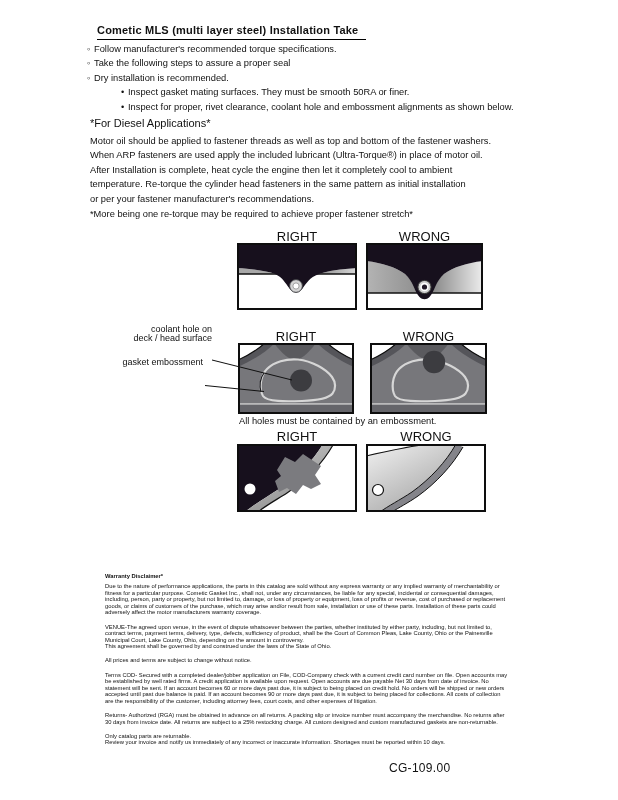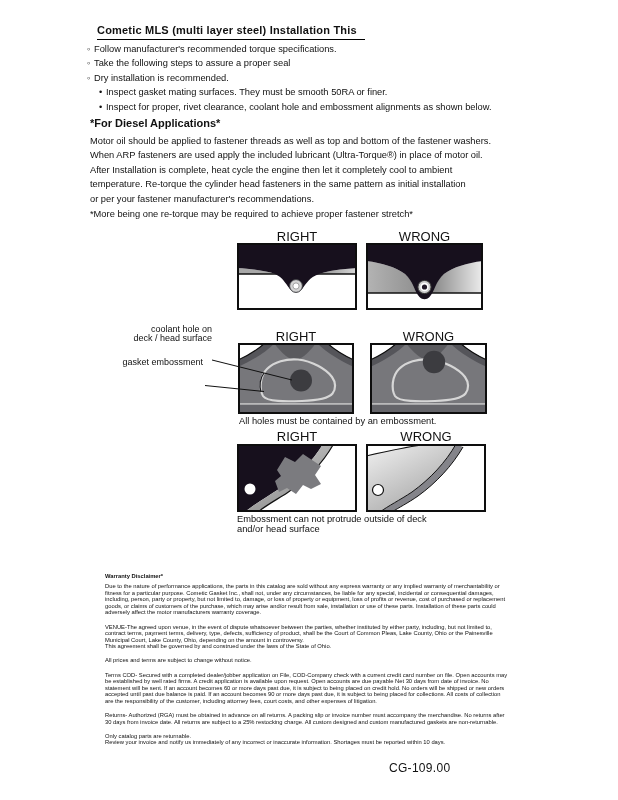--- a/index.html
+++ b/index.html
@@ -5,38 +5,38 @@
   html,body{margin:0;padding:0;background:#fff;}
   .page{position:relative;width:618px;height:800px;background:#ffffff;overflow:hidden;
         font-family:"Liberation Sans",sans-serif;color:#111;}
   .abs{position:absolute;}
   .ml{white-space:pre-line;}
   .doc-title{left:97px;top:24px;font-size:11px;font-weight:bold;letter-spacing:.2px;
              border-bottom:1.6px solid #000;padding:0 8px 3px 0;}
   .tips{left:87px;top:42px;font-size:9.3px;line-height:14.4px;}
   .li{white-space:nowrap;}
   .li .mk{display:inline-block;width:7px;}
-  .li.sub{margin-left:12px;}
-  .diesel-h{left:90px;top:117px;font-size:11px;font-weight:bold;}
+  .li.sub{margin-left:34px;}
+  .diesel-h{left:90px;top:117px;font-size:11px;font-weight:normal;}
   .body-p{font-size:9.3px;line-height:14.4px;}
   .dlabel{font-size:13px;text-align:center;}
   .cap{font-size:9.3px;line-height:10.4px;}
   .side-lbl{font-size:9px;line-height:9.4px;text-align:right;}
   .legal{left:105px;top:573px;width:416px;font-size:5.8px;line-height:6.6px;}
   .legal p{margin:0 0 7.5px 0;}
   .legal .lh{font-weight:bold;margin:0 0 3.5px 0;}
   .footer-code{left:389px;top:761px;font-size:12px;letter-spacing:.3px;}
   svg{display:block;}
 </style>
 </head>
 <body>
 
 <div class="page">
 
-  <div class="abs doc-title">Cometic MLS (multi layer steel) Installation This</div>
+  <div class="abs doc-title">Cometic MLS (multi layer steel) Installation Take</div>
 
   <div class="abs tips">
     <div class="li"><span class="mk">◦</span><span>Follow manufacturer's recommended torque specifications.</span></div>
     <div class="li"><span class="mk">◦</span><span>Take the following steps to assure a proper seal</span></div>
     <div class="li"><span class="mk">◦</span><span>Dry installation is recommended.</span></div>
     <div class="li sub"><span class="mk">•</span><span>Inspect gasket mating surfaces.  They must be smooth 50RA or finer.</span></div>
     <div class="li sub"><span class="mk">•</span><span>Inspect for proper, rivet clearance, coolant hole and embossment alignments as shown below.</span></div>
   </div>
 
   <div class="abs diesel-h">*For Diesel Applications*</div>
@@ -166,22 +166,20 @@
     <rect width="120" height="68" fill="#ffffff"></rect>
     <path d="M0,12 C22,7 44,2 64,0 L90,0 C80,18 64,35 46,48 C34,56 22,62 14,68 L0,68 Z" fill="url(#g3w)"></path>
     <path d="M0,12 C22,7 44,2 64,0" fill="none" stroke="#111" stroke-width="1.2"></path>
     <path d="M90,0 L97,3 C86,22 70,39 52,52 C42,59 32,64 26,68 L14,68 C22,62 34,56 46,48 C64,35 80,18 90,0 Z" fill="#84848a"></path>
     <path d="M97,3 C86,22 70,39 52,52 C42,59 32,64 26,68" fill="none" stroke="#111" stroke-width="1"></path>
     <path d="M90,0 C80,18 64,35 46,48 C34,56 22,62 14,68" fill="none" stroke="#111" stroke-width="1"></path>
     <circle cx="12" cy="46" r="5.5" fill="#ffffff" stroke="#111" stroke-width="1.2"></circle>
     <rect x="1" y="1" width="118" height="66" fill="none" stroke="#0e0e0e" stroke-width="2"></rect>
   </svg>
 
-  <div class="abs cap ml" style="left:237px;top:514px;">Embossment can not protrude outside of deck
-and/or head surface</div>
 
   <div class="abs legal">
     <p class="lh">Warranty Disclaimer*</p>
     <p class="ml">Due to the nature of performance applications, the parts in this catalog are sold without any express warranty or any implied warranty of merchantability or
 fitness for a particular purpose.  Cometic Gasket Inc., shall not, under any circumstances, be liable for any special, incidental or consequential damages,
 including, person, party or property, but not limited to, damage, or loss of property or equipment, loss of profits or revenue, cost of purchased or replacement
 goods, or claims of customers of the purchase, which may arise and/or result from sale, installation or use of these parts.  Installation of these parts could
 adversely affect the motor manufacturers warranty coverage.</p>
     <p class="ml">VENUE-The agreed upon venue, in the event of dispute whatsoever between the parties, whether instituted by either party, including, but not limited to,
 contract terms, payment terms, delivery, type, defects, sufficiency of product, shall be the Court of Common Pleas, Lake County, Ohio or the Painesville

